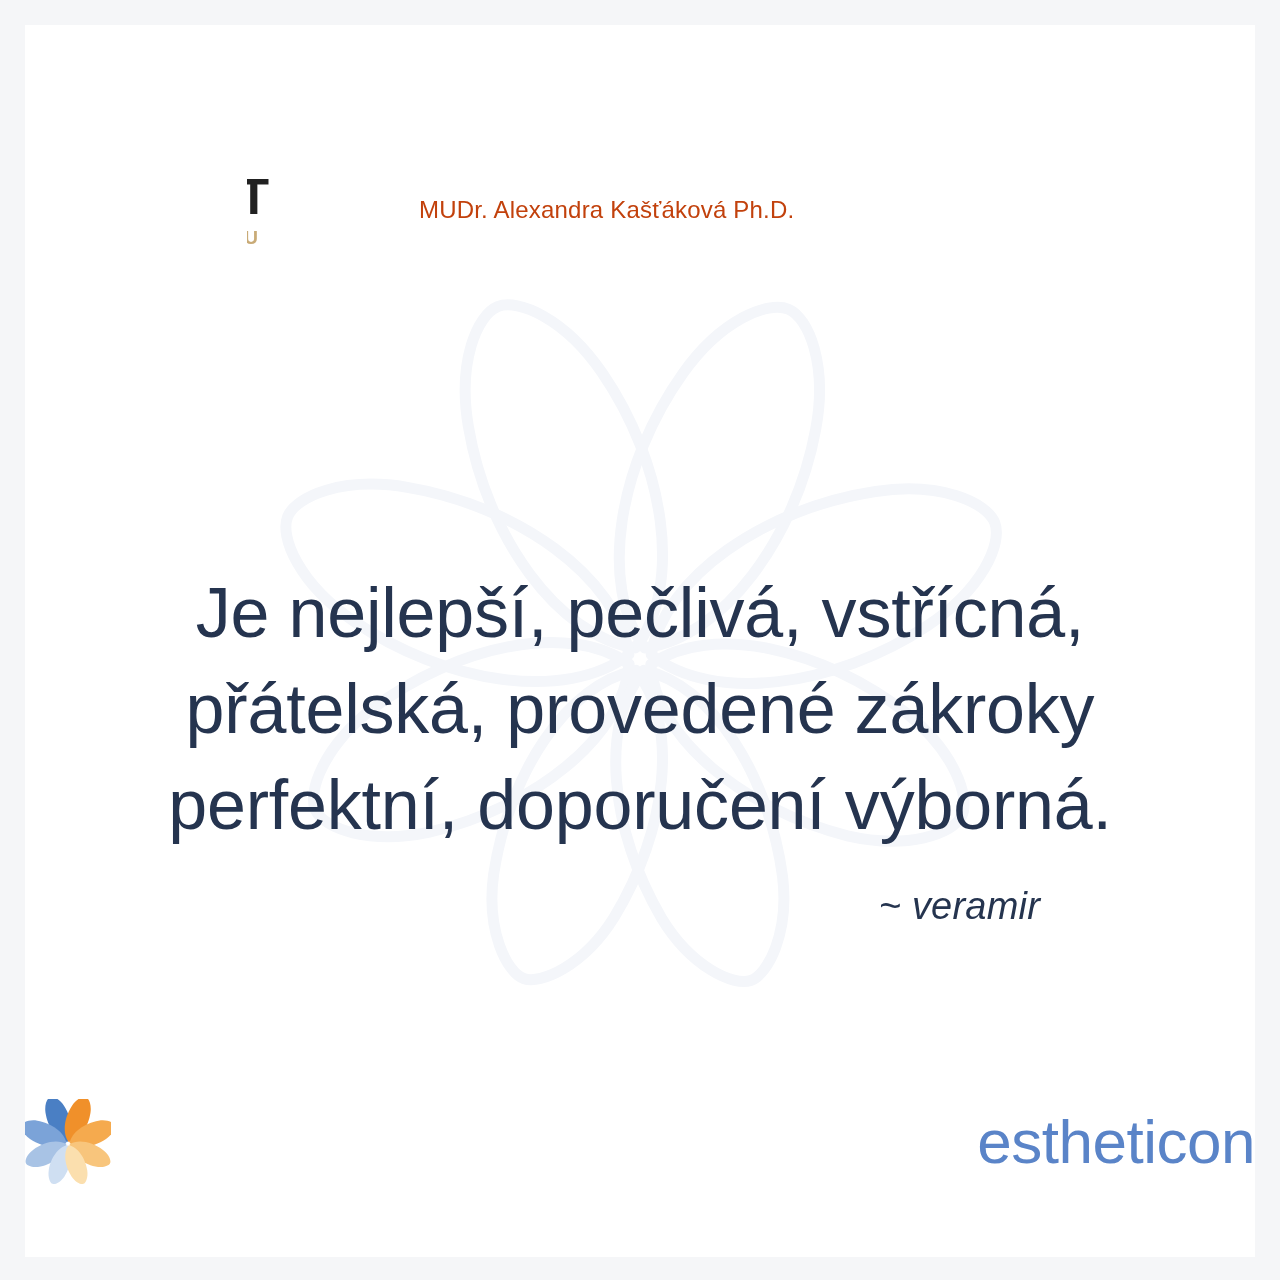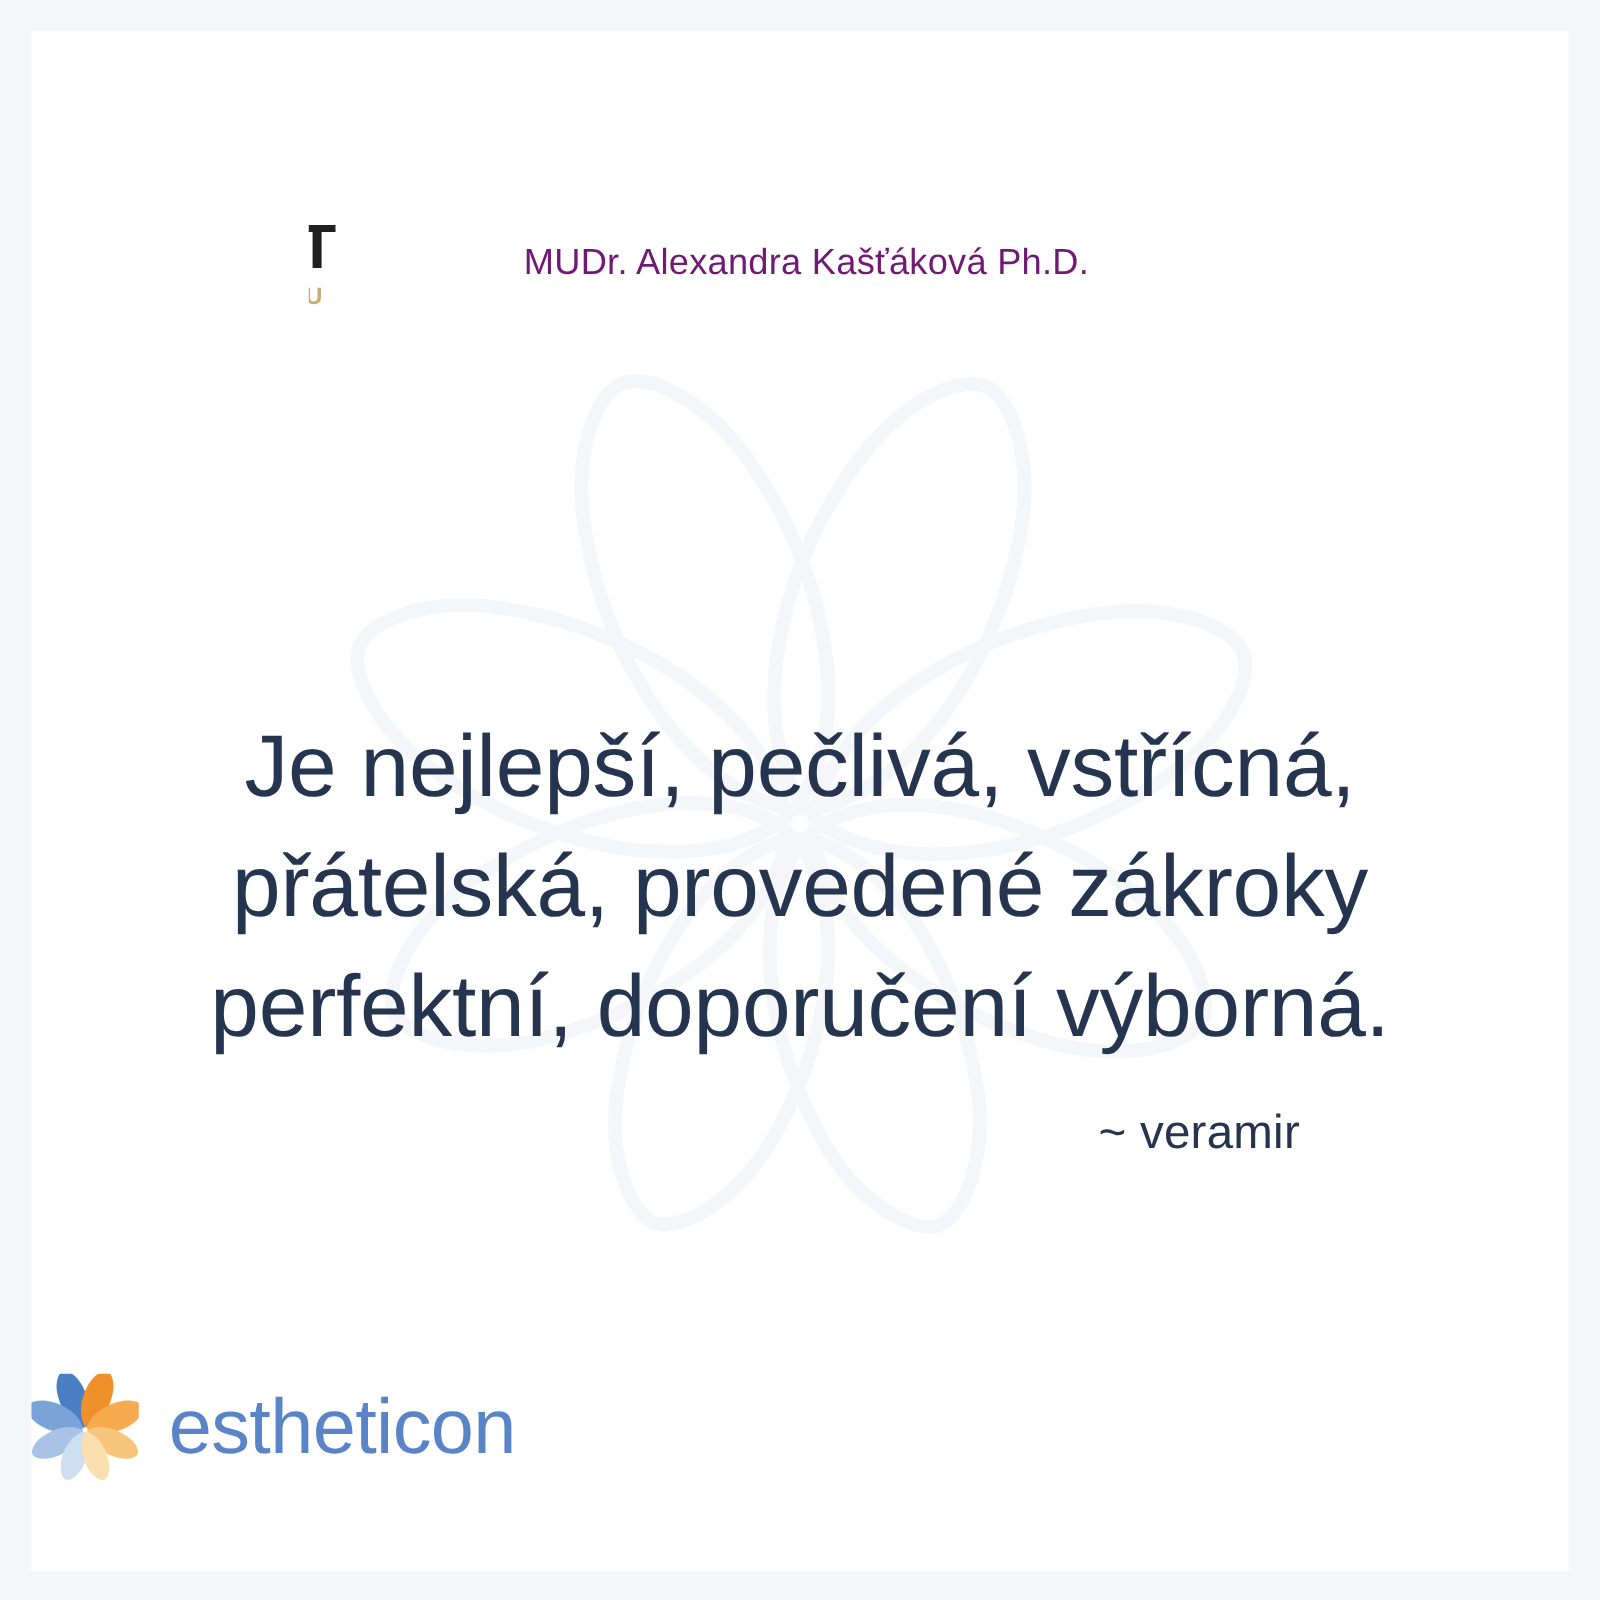--- a/index.html
+++ b/index.html
@@ -78,23 +78,23 @@
     font-size: 19px;
     letter-spacing: 6px;
     color: #c9ab77;
     line-height: 22px;
     white-space: nowrap;
     margin-top: 2px;
     padding-left: 3px;
   }
   .doctor-name {
     margin-left: 26px;
-    font-size: 29px;
-    font-weight: 400;
-    color: #701a75;
+    font-size: 24px;
+    font-weight: 400;
+    color: #c2410c;
     white-space: nowrap;
     letter-spacing: .2px;
   }
 
   
   .quote-block {
     position: absolute;
     left: 0;
     right: 0;
     top: 540px;
@@ -107,34 +107,35 @@
     font-size: 70px;
     line-height: 96px;
     font-weight: 400;
     color: #25344f;
     letter-spacing: -0.2px;
   }
   .attribution {
     margin: 32px 215px 0 0;
     text-align: right;
     font-size: 38px;
+    font-style: italic;
     font-weight: 400;
     color: #25344f;
     letter-spacing: .2px;
   }
 
   
   .brand {
     position: absolute;
     left: 0;
     right: 0;
     bottom: 72px;
     display: flex;
     align-items: center;
-    justify-content: flex-start;
+    justify-content: space-between;
     z-index: 2;
   }
   .brand-mark { width: 86px; height: 86px; flex: 0 0 auto; display: block; }
   .brand-word {
     margin-left: 24px;
     font-size: 62px;
     font-weight: 400;
     color: #5a84c8;
     letter-spacing: -0.5px;
     line-height: 1;

